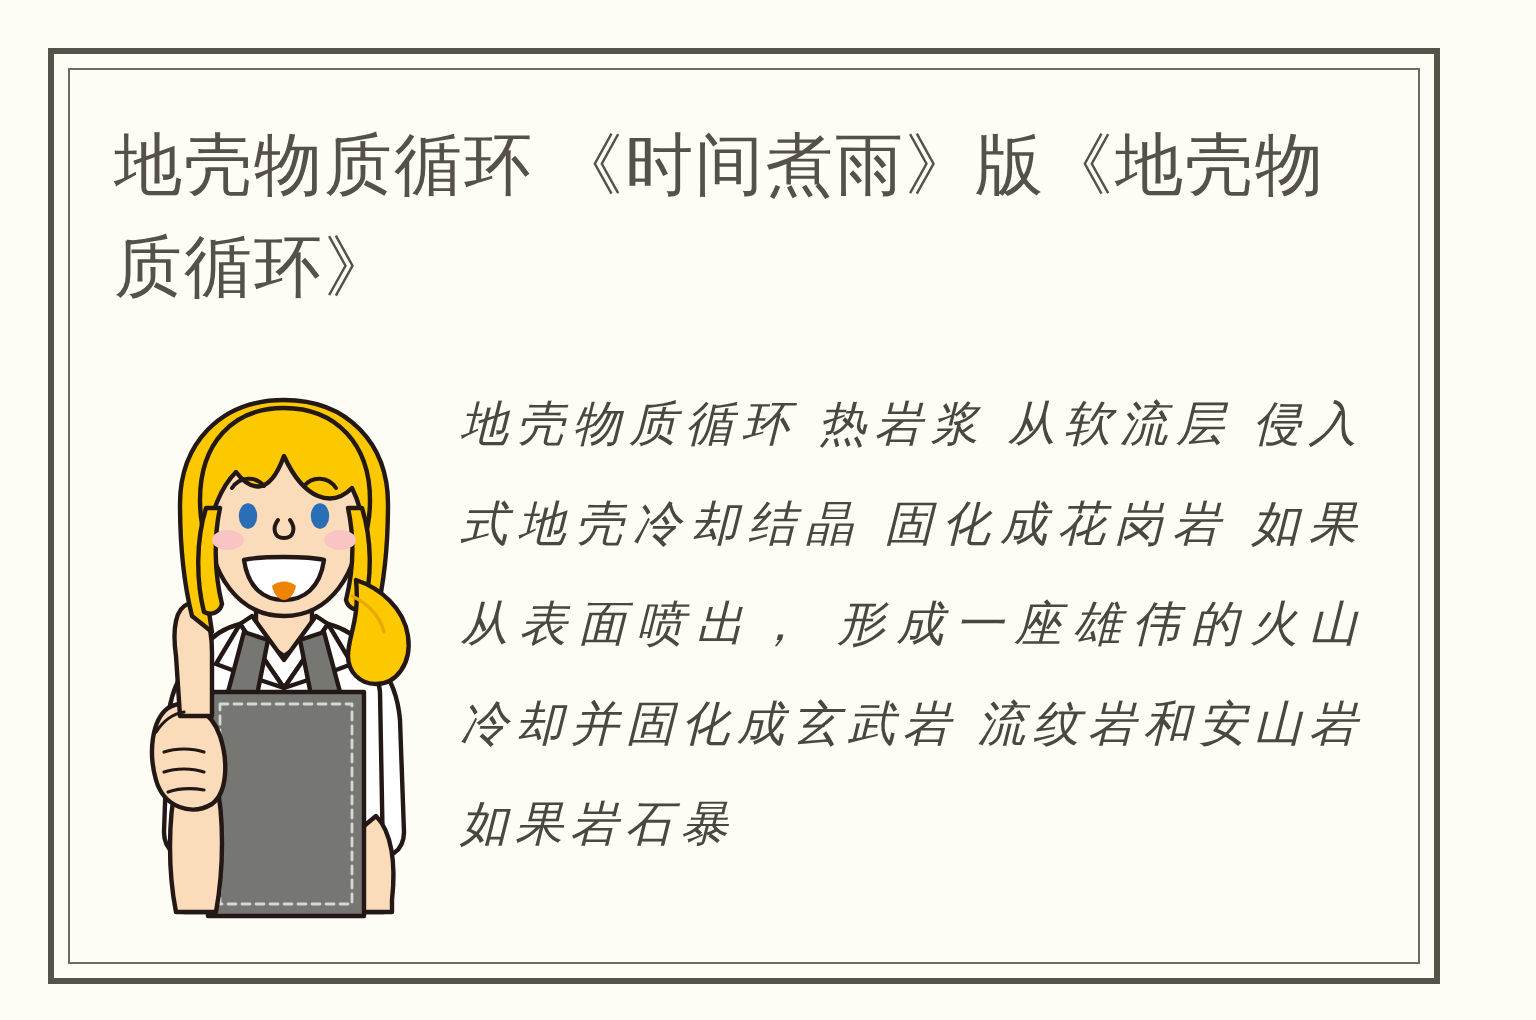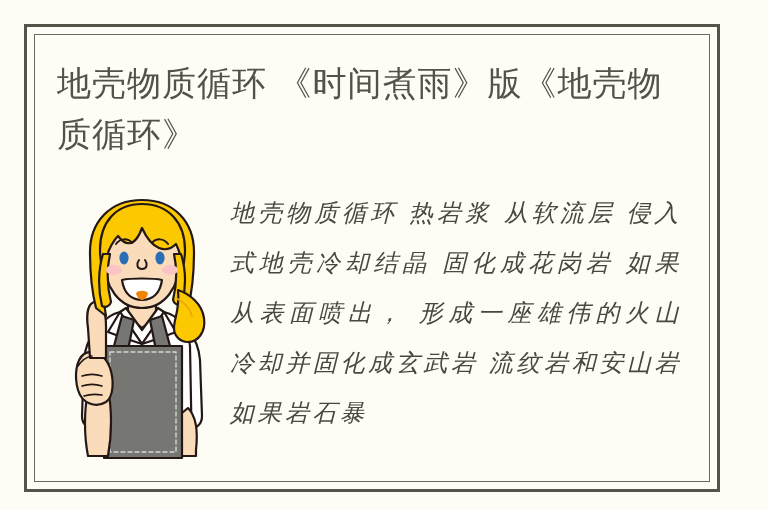--- a/index.html
+++ b/index.html
@@ -81,21 +81,21 @@
     top: 12px;
     width: 160px;
     height: 270px;
   }
 
   .body-text {
     position: absolute;
     left: 196px;
     top: 6px;
     width: 452px;
-    font-family: Liberation Sans, sans-serif;
+    font-family: Liberation Serif, serif;
     font-size: 24px;
     line-height: 50px;
     letter-spacing: 3.5px;
     color: #4a4640;
     text-align: justify;
     white-space: pre-wrap;
     font-style: italic;
   }
 </style>
 </head>

